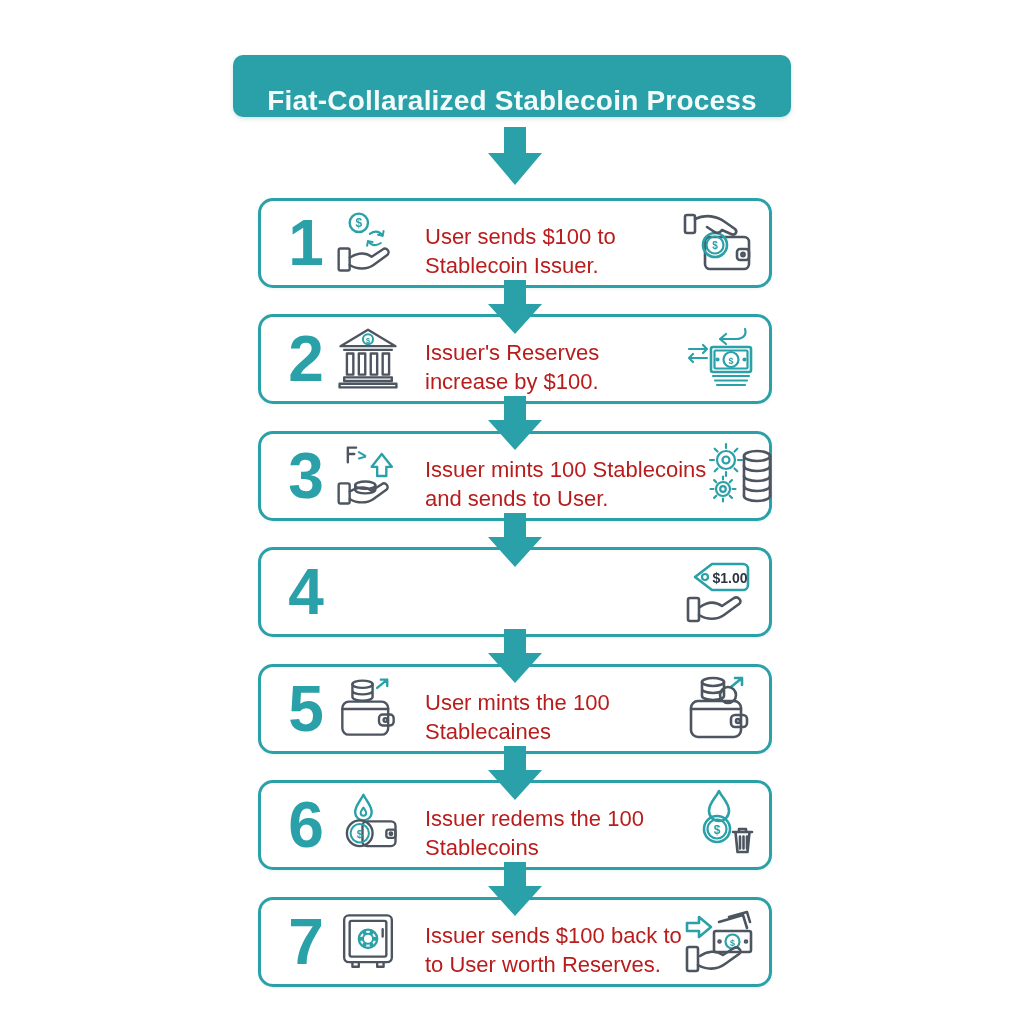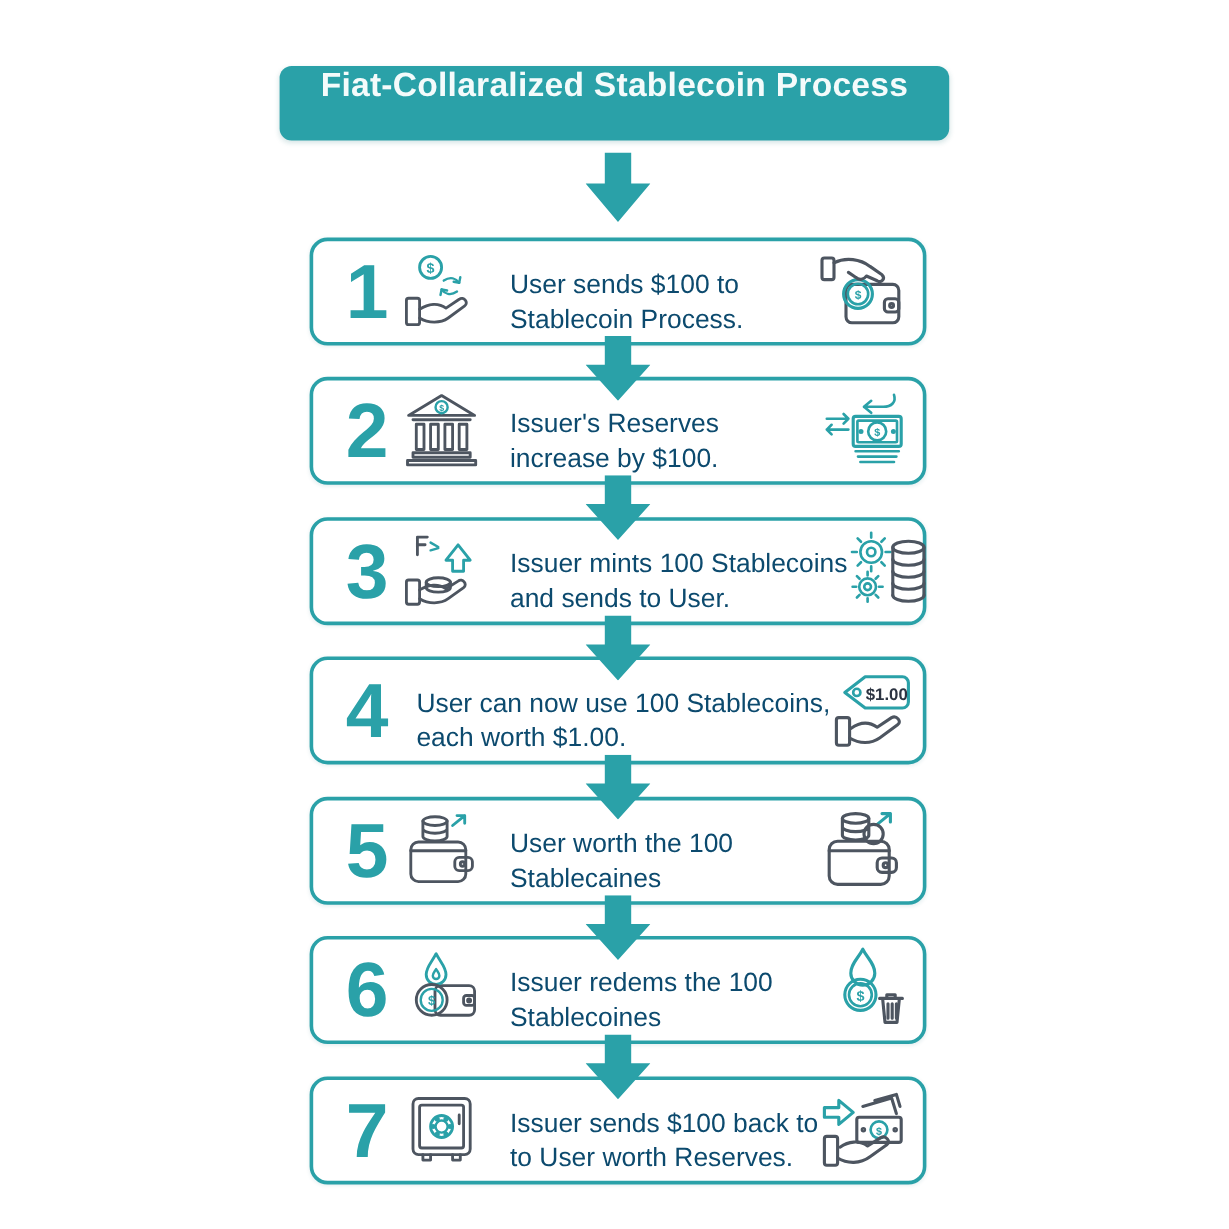--- a/index.html
+++ b/index.html
@@ -1,32 +1,32 @@
 <!DOCTYPE html>
 <html><head>
 <meta charset="utf-8">
 <style>
   html,body{margin:0;padding:0;background:#ffffff;}
   body{width:1024px;height:1024px;font-family:"Liberation Sans",sans-serif;}
   .canvas{position:relative;width:1024px;height:1024px;background:#fff;overflow:hidden;}
 
   .title-bar{position:absolute;left:233px;top:55px;width:558px;height:62px;background:#2aa1a8;
-    border-radius:10px;display:flex;align-items:flex-start;justify-content:center;
+    border-radius:10px;display:flex;align-items:flex-end;justify-content:center;
     color:#f4fbfb;font-weight:bold;font-size:28px;letter-spacing:.2px;
     box-shadow:0 2px 4px rgba(30,110,115,.18);}
 
   .flow-arrow{position:absolute;z-index:3;}
 
   .step{position:absolute;left:258px;width:514px;height:90px;box-sizing:border-box;
     background:#fff;border:3px solid #2aa1a8;border-radius:15px;display:flex;align-items:center;
     z-index:1;box-shadow:0 1px 3px rgba(40,120,125,.10);}
   .step .num{margin-left:22px;width:46px;text-align:center;font-size:64px;line-height:1;
     font-weight:bold;color:#2aa1a8;flex:0 0 auto;}
   .step .licon{margin-left:6px;width:66px;height:68px;flex:0 0 auto;}
-  .step .txt{margin-left:24px;color:#0c4a6e;font-size:22px;line-height:29px;flex:0 1 auto;margin-top:16px;}
+  .step .txt{margin-left:24px;color:#b91c1c;font-size:22px;line-height:29px;flex:0 1 auto;margin-top:16px;}
   .step .txt div{white-space:nowrap;}
   .step.no-licon .txt{margin-left:18px;}
   .step .ricon{margin-left:auto;margin-right:14px;width:72px;height:72px;flex:0 0 auto;}
 
   svg .g{stroke:#4d5560;fill:none;stroke-width:2.6;stroke-linecap:round;stroke-linejoin:round;}
   svg .t{stroke:#2aa1a8;fill:none;stroke-width:2.6;stroke-linecap:round;stroke-linejoin:round;}
   svg .tt{stroke:#2aa1a8;fill:none;stroke-width:2.2;stroke-linecap:round;stroke-linejoin:round;}
   svg text{stroke:none;font-family:"Liberation Sans",sans-serif;font-weight:bold;}
 </style>
 </head>
@@ -49,21 +49,21 @@
       <text x="26" y="19" font-size="13" fill="#2aa1a8" text-anchor="middle">$</text>
       <path class="tt" d="M38 26 c6 -4 11 -2 14 2"></path>
         <path class="tt" d="M52 28 l1 -5 m-1 5 l-5 -1"></path>
       <path class="tt" d="M50 36 c-6 4 -11 2 -14 -2"></path>
         <path class="tt" d="M36 34 l-1 5 m1 -5 l5 1"></path>
       <rect class="g" x="4" y="42" width="12" height="24" rx="2"></rect>
       <path class="g" d="M16 60 c8 5 19 5 26 0 l15 -11 c4 -3 -1 -9 -5 -6 l-12 8 c-7 -5 -16 -4 -24 1"></path>
     </svg>
     <div class="txt">
       <div>User sends $100 to</div>
-      <div>Stablecoin Process.</div>
+      <div>Stablecoin Issuer.</div>
     </div>
     <svg class="ricon" viewBox="0 0 72 72">
       <rect class="g" x="22" y="30" width="44" height="32" rx="5"></rect>
       <rect class="g" x="54" y="42" width="12" height="11" rx="3"></rect>
         <circle class="g" cx="60" cy="47.5" r="1.6"></circle>
       <circle class="t" cx="32" cy="38" r="12"></circle>
         <circle class="tt" cx="32" cy="38" r="8.5"></circle>
       <text x="32" y="42" font-size="10" fill="#2aa1a8" text-anchor="middle">$</text>
       <rect class="g" x="2" y="8" width="10" height="18" rx="2"></rect>
       <path class="g" d="M12 12 c10 -5 22 -3 30 3 l10 7 c3 3 0 7 -4 5 l-9 -4 c-2 3 -6 4 -9 1 l-6 -4"></path>
@@ -137,24 +137,20 @@
       <path class="g" d="M38 26 c0 2.8 5.8 5 13 5 s13 -2.2 13 -5 M38 36 c0 2.8 5.8 5 13 5 s13 -2.2 13 -5 M38 46 c0 2.8 5.8 5 13 5 s13 -2.2 13 -5 M38 56 c0 2.8 5.8 5 13 5 s13 -2.2 13 -5"></path>
     </svg>
   </div>
 
   <svg class="flow-arrow" style="left:488px;top:513px" width="54" height="54" viewBox="0 0 54 54">
     <path d="M16 0 h22 v24 h16 L27 54 0 24 h16 z" fill="#2aa1a8"></path>
   </svg>
 
   <div class="step no-licon" style="top:547px">
     <div class="num">4</div>
-    <div class="txt">
-      <div>User can now use 100 Stablecoins,</div>
-      <div>each worth $1.00.</div>
-    </div>
     <svg class="ricon" viewBox="0 0 72 72">
       <path class="t" d="M12 21 L29 8 h31 a5 5 0 0 1 5 5 v16 a5 5 0 0 1 -5 5 H29 Z"></path>
       <circle class="tt" cx="22" cy="21" r="3"></circle>
       <text x="47" y="27" font-size="14" fill="#2c3442" text-anchor="middle">$1.00</text>
       <rect class="g" x="5" y="42" width="11" height="23" rx="2"></rect>
       <path class="g" d="M16 59 c8 5 18 5 25 0 l15 -11 c4 -3 -1 -8 -5 -6 l-12 8 c-7 -5 -15 -4 -22 1"></path>
     </svg>
   </div>
 
   <svg class="flow-arrow" style="left:488px;top:629px" width="54" height="54" viewBox="0 0 54 54">
@@ -166,21 +162,21 @@
     <svg class="licon" viewBox="0 0 72 72">
       <path class="t" d="M46 13 L57 4 m0 0 h-7 m7 0 v7"></path>
       <ellipse class="g" cx="30" cy="9" rx="11" ry="4"></ellipse>
       <path class="g" d="M19 9 v7 c0 2.2 4.9 4 11 4 s11 -1.8 11 -4 v-7 M19 16 v7 c0 2.2 4.9 4 11 4 s11 -1.8 11 -4 v-7"></path>
       <rect class="g" x="8" y="28" width="50" height="36" rx="7" fill="#ffffff"></rect>
       <path class="g" d="M8 36 h50"></path>
       <rect class="g" x="48" y="42" width="16" height="12" rx="4" fill="#ffffff"></rect>
       <circle class="g" cx="55" cy="48" r="2"></circle>
     </svg>
     <div class="txt">
-      <div>User worth the 100</div>
+      <div>User mints the 100</div>
       <div>Stablecaines</div>
     </div>
     <svg class="ricon" viewBox="0 0 72 72">
       <path class="t" d="M48 14 L59 5 m0 0 h-7 m7 0 v7"></path>
       <ellipse class="g" cx="30" cy="9" rx="11" ry="4"></ellipse>
       <path class="g" d="M19 9 v7 c0 2.2 4.9 4 11 4 s11 -1.8 11 -4 v-7 M19 16 v7 c0 2.2 4.9 4 11 4 s11 -1.8 11 -4 v-7"></path>
       <circle class="g" cx="45" cy="22" r="8"></circle>
       <rect class="g" x="8" y="28" width="50" height="36" rx="7" fill="#ffffff"></rect>
       <path class="g" d="M8 36 h50"></path>
       <rect class="g" x="48" y="42" width="16" height="12" rx="4" fill="#ffffff"></rect>
@@ -199,21 +195,21 @@
       <rect class="g" x="56" y="41" width="10" height="9" rx="2.5" fill="#ffffff"></rect>
         <circle class="g" cx="61" cy="45.5" r="1.4"></circle>
       <path class="t" d="M31 3 c-4 8 -9 12 -9 19 a9 9 0 0 0 18 0 c0 -7 -5 -11 -9 -19 z"></path>
       <path class="tt" d="M31 17 c-2 3 -3 4 -3 6 a3 3 0 0 0 6 0 c0 -2 -1 -3 -3 -6 z"></path>
       <circle class="g" cx="27" cy="45" r="14" fill="#ffffff"></circle>
         <circle class="tt" cx="27" cy="45" r="10"></circle>
       <text x="27" y="50" font-size="12" fill="#2aa1a8" text-anchor="middle">$</text>
     </svg>
     <div class="txt">
       <div>Issuer redems the 100</div>
-      <div>Stablecoines</div>
+      <div>Stablecoins</div>
 
     </div>
     <svg class="ricon" viewBox="0 0 72 72">
       <path class="t" d="M36 2 c-4 8 -10 12 -10 20 a10 10 0 0 0 20 0 c0 -8 -6 -12 -10 -20 z"></path>
       <circle class="t" cx="34" cy="40" r="13" fill="#ffffff"></circle>
         <circle class="tt" cx="34" cy="40" r="9.5"></circle>
       <text x="34" y="45" font-size="12" fill="#2aa1a8" text-anchor="middle">$</text>
       <path class="g" d="M50 43 h19 M56 43 v-3 h7 v3 M52.5 43 l2 20 h10 l2 -20"></path>
       <path class="g" d="M57 47.5 v12 M60.5 47.5 v12 M64 47.5 v12"></path>
     </svg>

